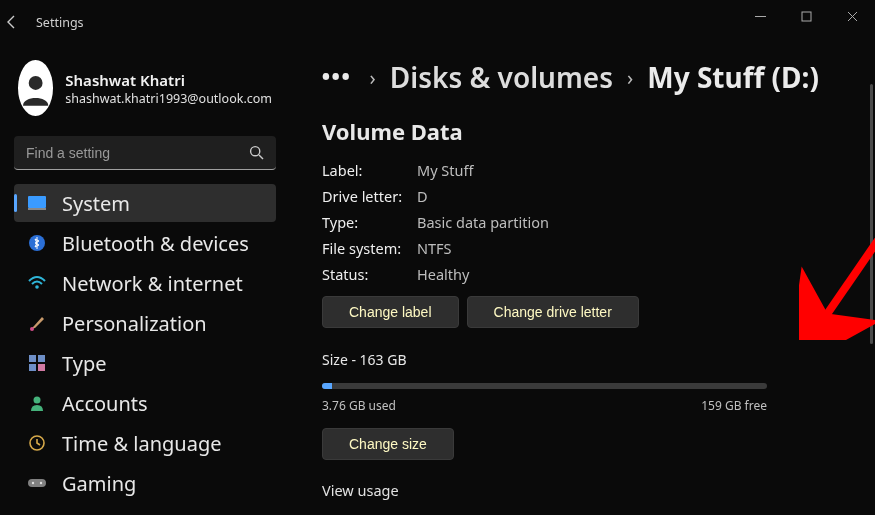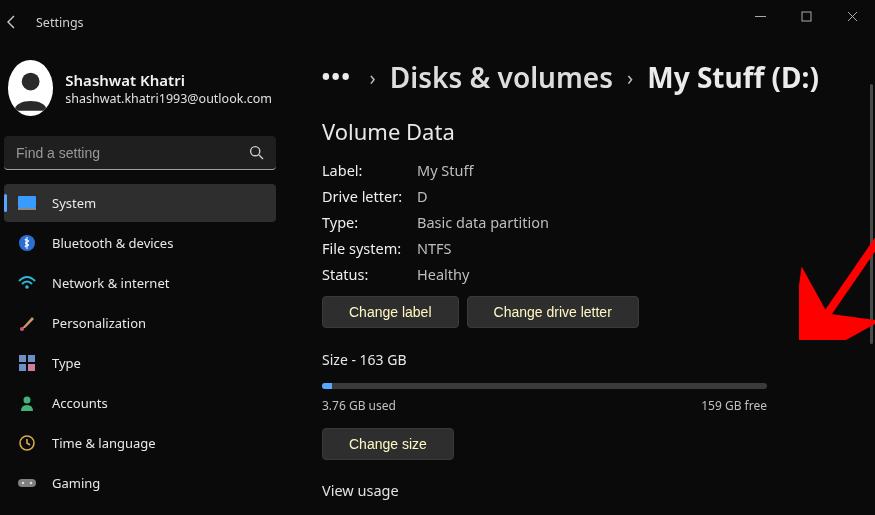--- a/index.html
+++ b/index.html
@@ -41,21 +41,21 @@
 
   
   .app {
     display: flex;
     height: calc(515px - 44px);
   }
 
   
   .sidebar {
     width: 290px;
-    padding: 10px 14px 0 4px;
+    padding: 10px 14px 0 14px;
     flex-shrink: 0;
   }
   .user-block {
     display:flex; align-items:center;
     margin: 6px 4px 20px 4px;
   }
   .avatar {
     width: 56px; height: 56px;
     border-radius: 50%;
     background: #fff;
@@ -90,21 +90,21 @@
     pointer-events:none;
   }
 
   .nav { display:flex; flex-direction:column; gap:2px; }
   .nav-item {
     display:flex; align-items:center;
     height: 38px;
     padding: 0 10px 0 14px;
     border-radius: 4px;
     cursor:pointer;
-    font-size: 13px;
+    font-size: 20px;
     position:relative;
   }
   .nav-item .icon {
     width: 18px; height:18px;
     margin-right: 16px;
     display:flex; align-items:center; justify-content:center;
   }
   .nav-item.active {
     background: #2e2e2e;
   }
@@ -130,21 +130,21 @@
   }
   .breadcrumb .ellipsis {
     font-weight:900; letter-spacing:2px; font-size:20px; line-height:0;
     padding-right:4px;
   }
   .breadcrumb .sep { margin:0 14px; font-weight:400; color:#bbb; font-size:20px;}
   .breadcrumb .leaf { font-weight:700; }
   .breadcrumb .muted { font-weight:600; color:#ddd; cursor:pointer;}
 
   h2.section {
-    font-size: 22px; font-weight:400;
+    font-size: 22px; font-weight:700;
     margin-bottom: 14px;
   }
   .kv { display:flex; margin-bottom:6px; font-size:14.5px;}
   .kv .k { width:95px; color:#eee; }
   .kv .v { color:#bdbdbd; }
 
   .btn-row { display:flex; gap:8px; margin:12px 0 22px 0;}
   .btn {
     background:#2e2e2e;
     border:1px solid #3a3a3a;

